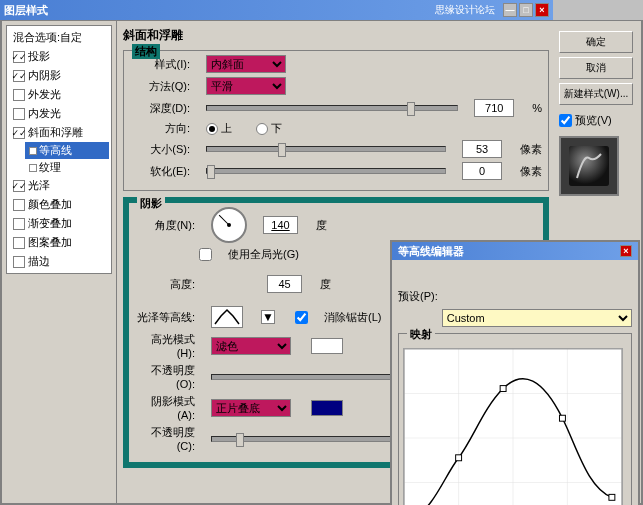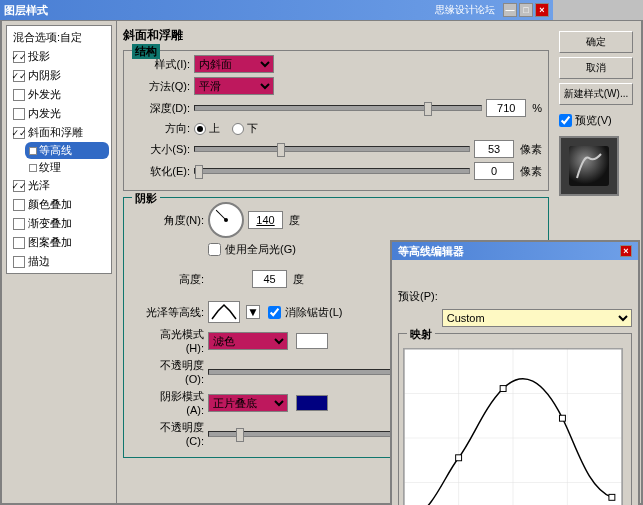--- a/index.html
+++ b/index.html
@@ -93,21 +93,20 @@
     .sidebar-sub {
       padding-left: 16px;
     }
     .sidebar-sub-item {
       padding: 1px 4px;
       font-size: 11px;
       cursor: pointer;
       display: flex;
       align-items: center;
       gap: 2px;
-      border-radius: 6px;
     }
     .sidebar-sub-item.active {
       background: #316ac5;
       color: white;
     }
     .sub-icon {
       width: 8px;
       height: 8px;
       border: 1px solid #888;
       background: white;
@@ -146,21 +145,21 @@
       background: #0f766e;
       padding: 0 3px;
       font-size: 11px;
       font-weight: bold;
     }
 
     .form-row {
       display: flex;
       align-items: center;
       margin-bottom: 4px;
-      gap: 4px;
+      gap: 16px;
     }
     .form-label {
       width: 60px;
       font-size: 11px;
       text-align: right;
       flex-shrink: 0;
     }
     .form-select {
       height: 18px;
       font-size: 11px;
@@ -222,22 +221,22 @@
     .radio-btn.selected::after {
       content: '';
       width: 6px;
       height: 6px;
       background: #000;
       border-radius: 50%;
     }
 
     
     .shadow-section {
-      border: 1px solid #0f766e;
-      padding: 4px 6px 6px 20px;
+      border: 6px solid #0f766e;
+      padding: 4px 6px 6px 6px;
       position: relative;
     }
     .shadow-label {
       position: absolute;
       top: -7px;
       left: 8px;
       background: #d4d0c8;
       padding: 0 3px;
       font-size: 11px;
       font-weight: bold;

